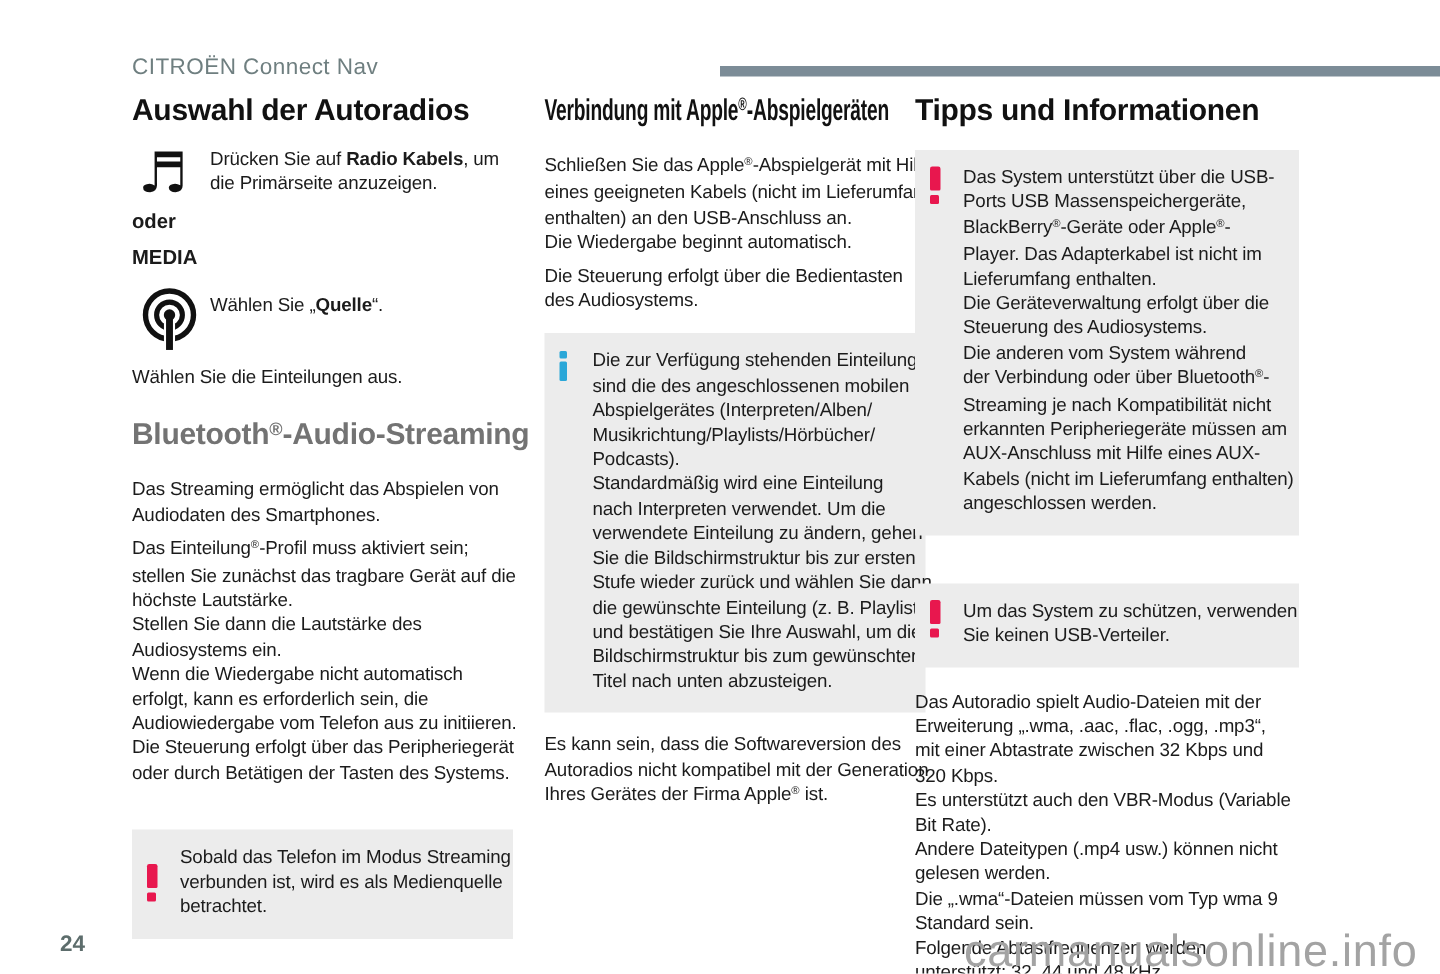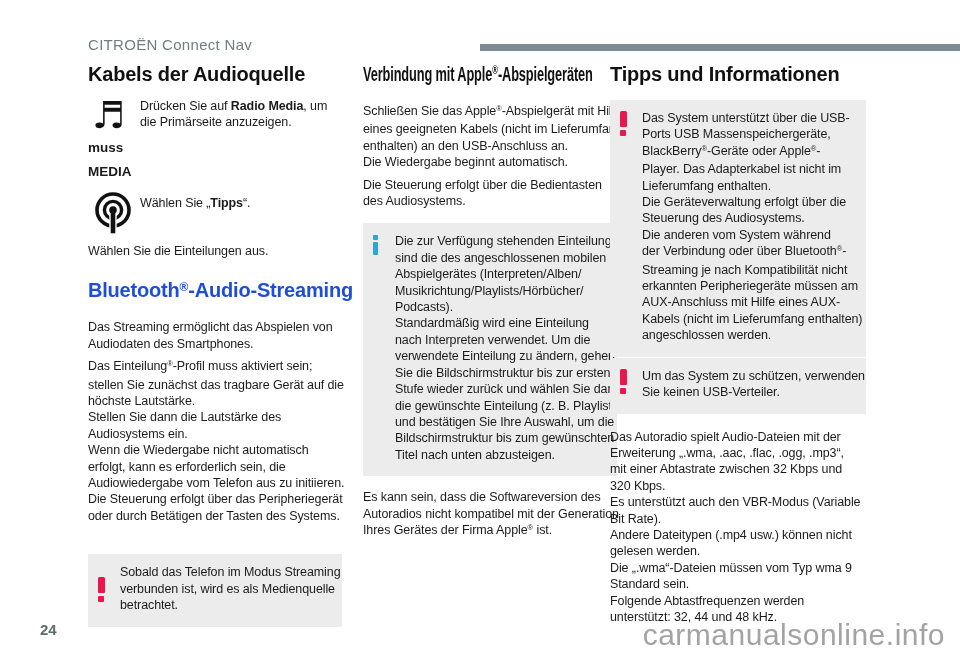--- a/index.html
+++ b/index.html
@@ -36,21 +36,21 @@
   .col3{left:610px;width:256px;}
 
   h1{
     font-size:20px;line-height:25px;font-weight:700;color:#111;
     letter-spacing:-.2px;white-space:nowrap;
   }
   .condensed{
     display:inline-block;transform:scaleX(.64);transform-origin:0 100%;
   }
   h2{
-    font-size:20px;line-height:25px;font-weight:700;color:#1d4ed8;
+    font-size:20px;line-height:25px;font-weight:700;color:#737373;
     letter-spacing:-.2px;white-space:nowrap;margin-top:19px;
   }
 
   .p{
     white-space:pre;font-size:12.5px;line-height:16.4px;
     letter-spacing:-.1px;color:var(--text);
   }
   .seg-b{font-weight:700;}
   .seg-sup{font-size:60%;position:relative;top:-.55em;letter-spacing:0;}
 
@@ -72,21 +72,21 @@
   .body2{margin-top:6px;}
 
   .note-box{
     display:flex;background:var(--box-bg);
     padding:10px 25px 13px 10px;
   }
   .note-box .p{letter-spacing:-.1px;}
   .col1 .note-box{margin-top:30px;align-items:center;}
   .col2 .note-box{margin-top:14px;}
   .col3 .note-box1{margin-top:13px;}
-  .col3 .note-box2{margin-top:1px;justify-content:space-between;}
+  .col3 .note-box2{margin-top:32px;justify-content:space-between;}
 
   .excl-icon{flex:0 0 22px;padding-top:1px;}
   .excl-bar{width:7px;height:16px;background:var(--accent-red);border-radius:1.5px 1.5px 1px 1px;}
   .excl-dot{width:6px;height:6px;background:var(--accent-red);margin-top:3px;border-radius:1px;}
 
   .info-icon{flex:0 0 22px;padding-top:2px;}
   .info-dot{width:5px;height:5px;background:var(--accent-blue);border-radius:1px;}
   .info-bar{width:5px;height:13px;background:var(--accent-blue);margin-top:2px;border-radius:1px;}
 
   .col2 .p1{margin-top:13px;}
@@ -105,42 +105,42 @@
 </style>
 </head>
 <body>
 
 <div class="page">
 
   <div class="masthead-title">CITROËN Connect Nav</div>
   <div class="masthead-rule"></div>
 
   <div class="col col1">
-    <h1>Kabels der Audioquelle</h1>
+    <h1>Auswahl der Autoradios</h1>
 
     <div class="media-row">
       <div class="icon-stack">
         <span class="music-glyph">♬</span>
-        <div class="oder-label">muss</div>
+        <div class="oder-label">oder</div>
         <div class="media-label">MEDIA</div>
       </div>
-      <div class="p"><span>Drücken Sie auf </span><span class="seg-b">Radio Media</span><span>, um
+      <div class="p"><span>Drücken Sie auf </span><span class="seg-b">Radio Kabels</span><span>, um
 die Primärseite anzuzeigen.</span></div>
     </div>
 
     <div class="quelle-row">
       <div class="icon-cell">
         <svg class="source-svg" width="40" height="46" viewBox="0 0 40 46">
           <circle cx="20" cy="20" r="16" fill="none" stroke="#111" stroke-width="3.6"></circle>
           <circle cx="20" cy="20" r="8.6" fill="none" stroke="#111" stroke-width="3.4"></circle>
           <rect x="17" y="20" width="6" height="24" fill="#111" stroke="#fff" stroke-width="1.4"></rect>
           <circle cx="20" cy="20" r="3.8" fill="#111"></circle>
         </svg>
       </div>
-      <div class="p"><span>Wählen Sie „</span><span class="seg-b">Tipps</span><span>“.</span></div>
+      <div class="p"><span>Wählen Sie „</span><span class="seg-b">Quelle</span><span>“.</span></div>
     </div>
 
     <div class="p p3">Wählen Sie die Einteilungen aus.</div>
 
     <h2><span>Bluetooth</span><span class="seg-sup">®</span><span>-Audio-Streaming</span></h2>
     <div class="p body1">Das Streaming ermöglicht das Abspielen von
 Audiodaten des Smartphones.</div>
     <div class="p body2"><span>Das Einteilung</span><span class="seg-sup">®</span><span>-Profil muss aktiviert sein;
 stellen Sie zunächst das tragbare Gerät auf die
 höchste Lautstärke.

